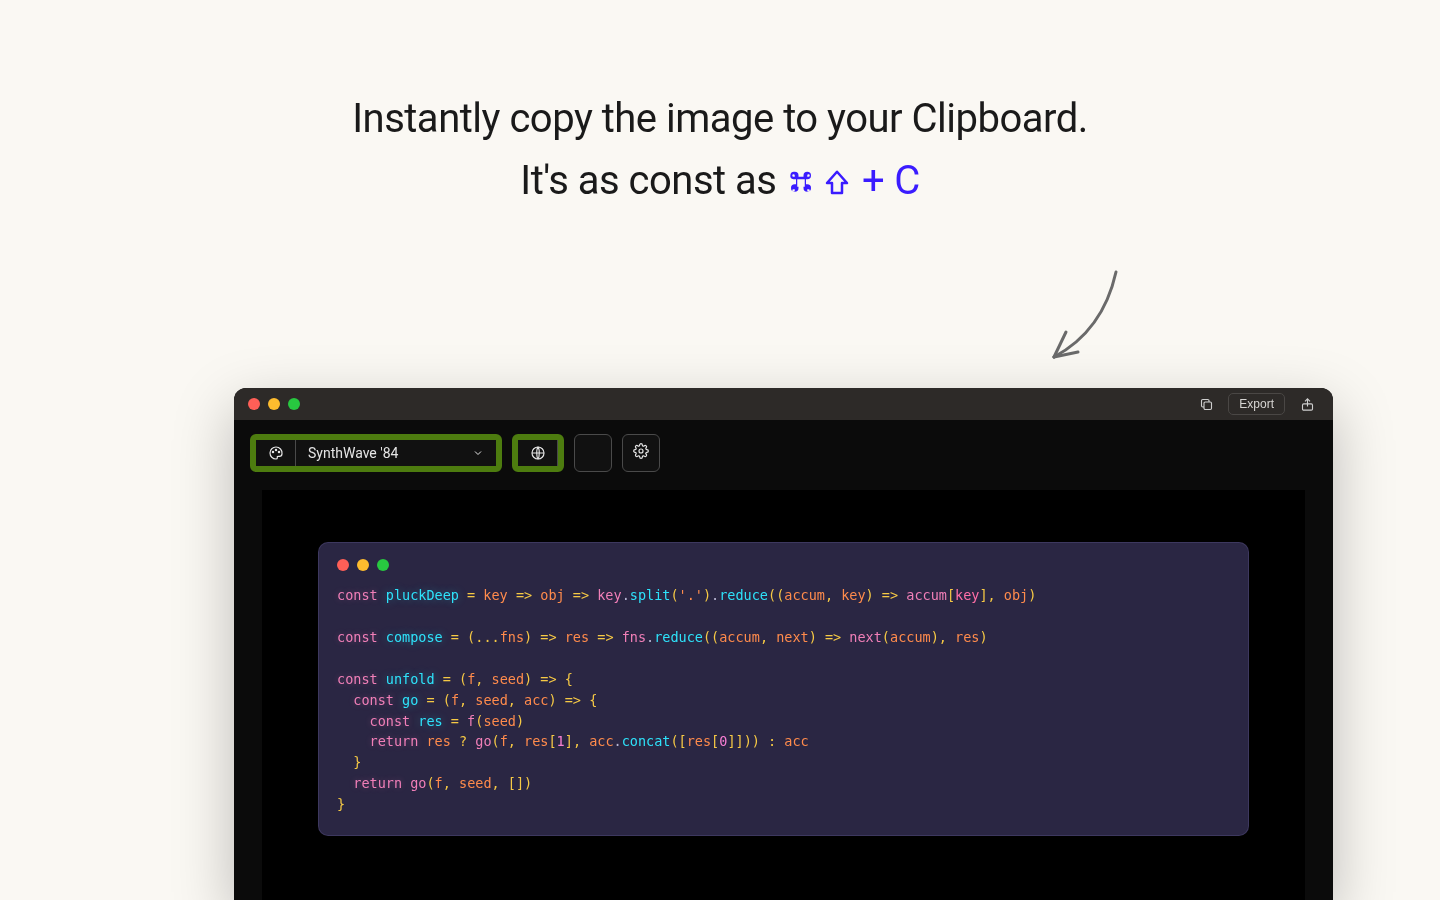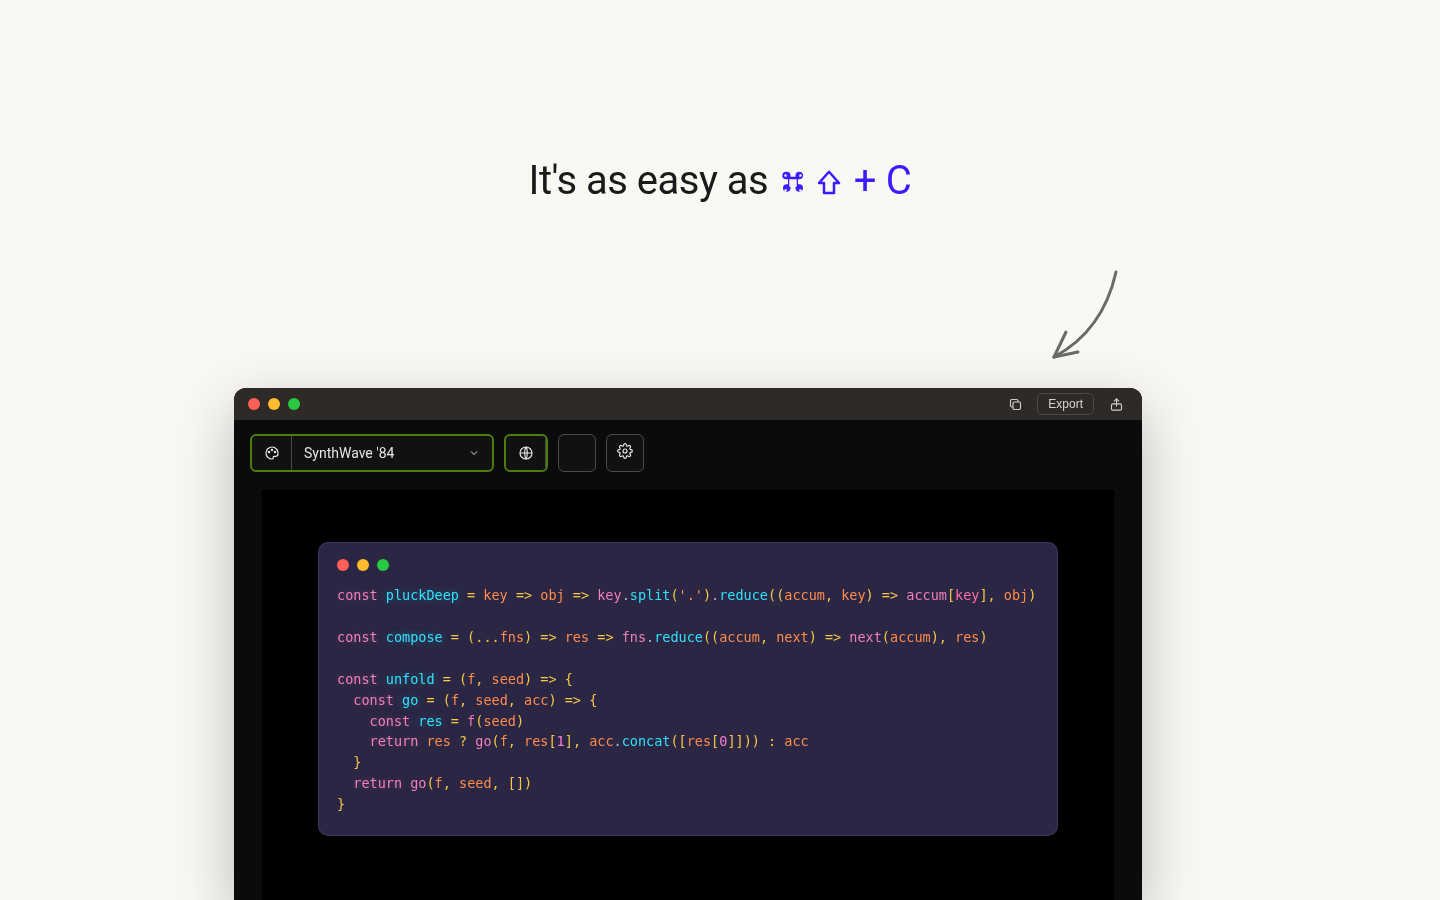--- a/index.html
+++ b/index.html
@@ -36,21 +36,21 @@
   .arrow {
     position: absolute;
     top: 262px;
     left: 1024px;
   }
 
   .app-window {
     position: absolute;
     top: 388px;
     left: 234px;
-    width: 908px;
+    width: 1099px;
     height: 512px;
     background: #0b0b0b;
     border-radius: 12px 12px 0 0;
     box-shadow: 0 20px 60px rgba(0,0,0,0.25);
     overflow: hidden;
   }
 
   .titlebar {
     height: 32px;
     background: #2d2a28;
@@ -83,21 +83,21 @@
     background: transparent;
   }
 
   .toolbar {
     display: flex;
     gap: 10px;
     padding: 14px 16px 0 16px;
   }
   .tb-group {
     display: flex;
-    border: 2px solid #4d7c0f;
+    border: 6px solid #4d7c0f;
     border-radius: 6px;
     background: #111;
     height: 38px;
     overflow: hidden;
   }
   .tb-icon-cell {
     width: 40px;
     display: flex; align-items:center; justify-content:center;
     border-right: 1px solid #4a4a4a;
     color: #e5e5e5;
@@ -158,22 +158,22 @@
   .method { color: #2ee2fa; }
   .param2 { color: #ff6fa7; }
 
   .chev { display:inline-flex; }
 </style>
 </head>
 <body>
 
 <div class="headline">
   <h1>
-    <br>
-    <span>It's as easy as </span>
+    <span>Instantly copy the image to your Clipboard.</span><br>
+    <span>It's as const as </span>
     <span class="shortcut">
       <span>
         <svg width="30" height="30" viewBox="0 0 24 24" fill="none" stroke="#3a1cff" stroke-width="1.8">
           <path d="M7 3a3 3 0 0 1 3 3v1h4V6a3 3 0 1 1 3 3h-1v4h1a3 3 0 1 1-3 3v-1h-4v1a3 3 0 1 1-3-3h1v-4H6a3 3 0 1 1 1-6zM6 5a1 1 0 1 0 0 2h1V6a1 1 0 0 0-1-1zm12 0a1 1 0 0 0-1 1v1h1a1 1 0 1 0 0-2zM9 9v6h6V9H9zM6 17a1 1 0 1 0 1 1v-1H6zm11 0v1a1 1 0 1 0 1-1h-1z" fill="#3a1cff" stroke="none"></path>
         </svg>
       </span>
       <span>
         <svg width="30" height="30" viewBox="0 0 24 24" fill="none" stroke="#3a1cff" stroke-width="2" stroke-linejoin="round">
           <path d="M12 3 L20 12 L16 12 L16 20 L8 20 L8 12 L4 12 Z"></path>
         </svg>

